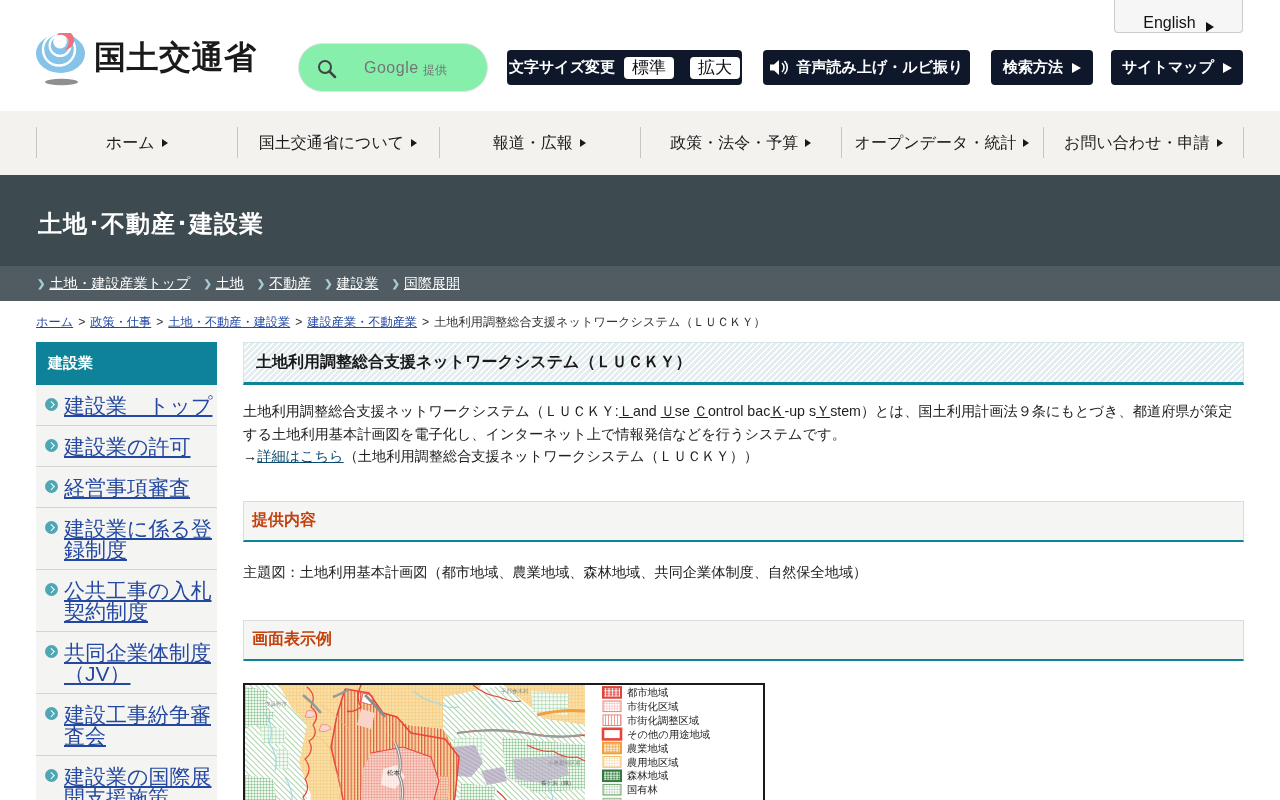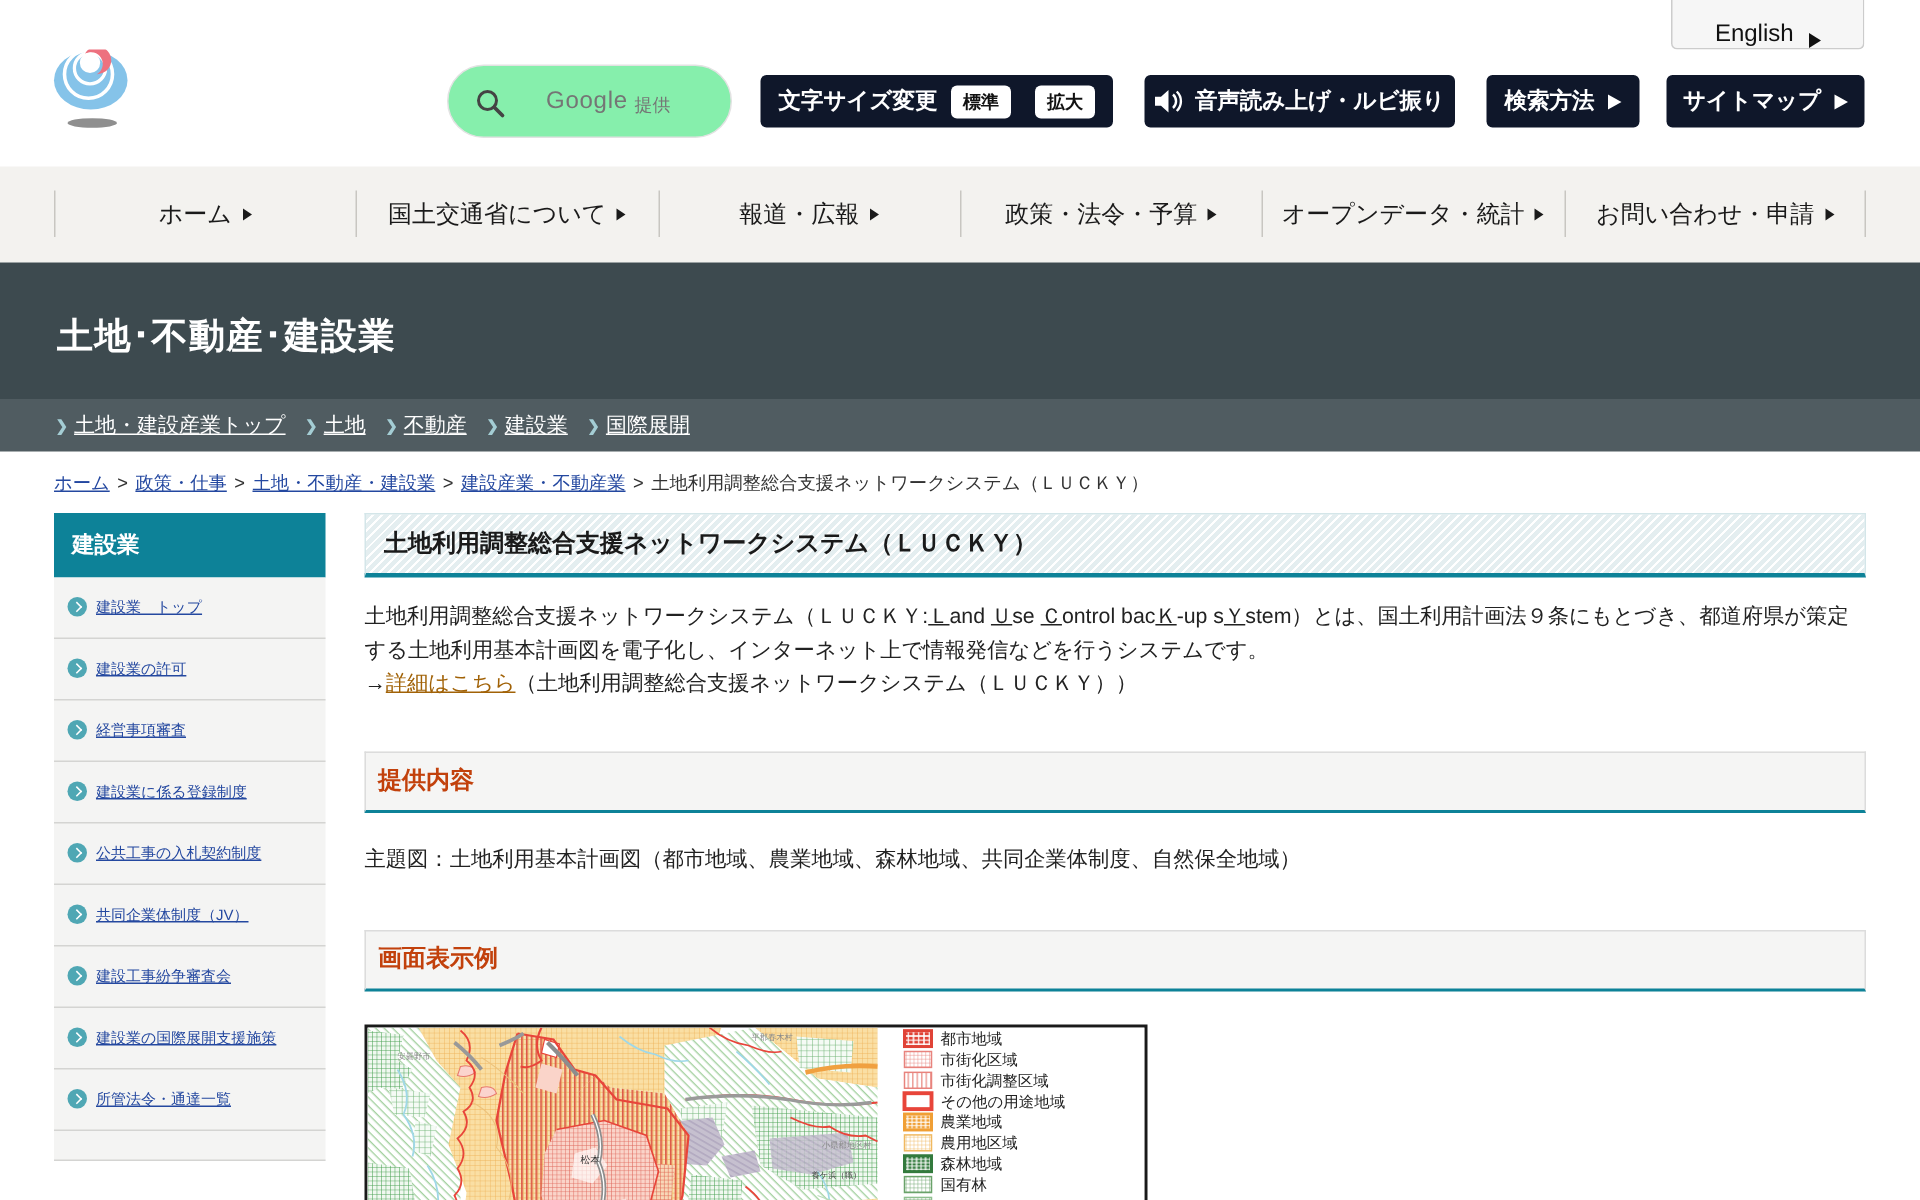--- a/index.html
+++ b/index.html
@@ -5,21 +5,21 @@
 <style>
 *{margin:0;padding:0;box-sizing:border-box}
 body{width:1280px;height:800px;overflow:hidden;font-family:"Liberation Sans",sans-serif;background:#fff;color:#333;position:relative}
 a{}
 .header{position:absolute;top:0;left:0;width:1280px;height:111px;background:#fff}
 .logo-txt{position:absolute;left:94px;top:41px;font-size:32px;font-weight:bold;color:#1a1a1a;letter-spacing:0.5px;line-height:32px;white-space:nowrap}
 .search{position:absolute;left:298px;top:43px;width:190px;height:49px;border:1px solid #e2e2e2;border-radius:25px;background:#86efac}
 .search .gtxt{position:absolute;left:65px;top:15px;font-size:16px;color:#757575;letter-spacing:.5px}
 .search .gsub{position:absolute;left:124px;top:18px;font-size:12px;color:#757575}
 .tealbtn{position:absolute;top:50px;height:35px;background:#0f172a;border-radius:4px;color:#fff;font-size:15px;font-weight:bold;display:flex;align-items:center;justify-content:center;white-space:nowrap}
-.chip{display:inline-block;background:#fff;color:#111;border-radius:4px;font-size:12px;font-weight:bold;padding:2px 8px;margin-left:9px;line-height:18px}
+.chip{display:inline-block;background:#fff;color:#111;border-radius:4px;font-size:17px;font-weight:normal;padding:2px 8px;margin-left:9px;line-height:18px}
 .engbtn{position:absolute;left:1114px;top:0;width:129px;height:33px;background:#f6f6f6;border:1px solid #ccc;border-top:none;border-radius:0 0 4px 4px;display:flex;align-items:flex-end;justify-content:center;font-size:16px;color:#111}
 .arr{display:inline-block;width:0;height:0;border-style:solid}
 .arr-r-w{border-width:5.5px 0 5.5px 9px;border-color:transparent transparent transparent #fff;margin-left:9px}
 .arr-r-k{border-width:4px 0 4px 6.5px;border-color:transparent transparent transparent #1a1a1a;margin-left:7px}
 .gnav{position:absolute;top:111px;left:0;width:1280px;height:64px;background:#f3f2ef}
 .gnav ul{list-style:none;position:absolute;left:36px;top:0;width:1208px;height:64px;display:flex}
 .gnav li{flex:1;display:flex;align-items:center;justify-content:center;position:relative;font-size:16px;color:#1a1a1a;white-space:nowrap}
 .gnav li:before{content:"";position:absolute;left:0;top:16px;height:31px;width:1px;background:#c8c6c1}
 .gnav li:last-child:after{content:"";position:absolute;right:0;top:16px;height:31px;width:1px;background:#c8c6c1}
 .band1{position:absolute;top:175px;left:0;width:1280px;height:91px;background:#3d4a4f}
@@ -27,42 +27,43 @@
 .band2{position:absolute;top:266px;left:0;width:1280px;height:35px;background:#505c61}
 .band2 .in{position:absolute;left:37px;top:0;height:35px;display:flex;align-items:center;font-size:14px}
 .band2 a{color:#fff;margin-right:13px}
 .chev{color:#a4cdd4;margin-right:4px;font-size:10px;font-weight:bold}
 .bc{position:absolute;top:314px;left:36px;width:1210px;font-size:12.2px;color:#333;white-space:nowrap}
 .bc a{color:#2448a0}
 .bc .sep{margin:0 5px;color:#333}
 .side{position:absolute;top:342px;left:36px;width:181px}
 .side .shead{height:43px;background:#0d8298;color:#fff;font-size:15px;font-weight:bold;display:flex;align-items:center;padding-left:12px}
 .side ul{list-style:none;background:#f4f4f3}
-.side li{border-bottom:1px solid #d4d4d2;padding:9.5px 0 9.5px 28px;position:relative;font-size:10px;line-height:21px}
+.side li{border-bottom:1px solid #d4d4d2;padding:9.5px 0 9.5px 28px;position:relative;font-size:21px;line-height:21px}
 .side li .ic{position:absolute;left:9px;top:13px;width:13px;height:13px;border-radius:50%;background:#4fa7b4;display:block}
 .side li .ic:after{content:"";position:absolute;left:4px;top:3.5px;width:3.5px;height:3.5px;border:solid #fff;border-width:1.8px 1.8px 0 0;transform:rotate(45deg)}
 .side a{color:#2448a0}
 .main{position:absolute;left:243px;top:342px;width:1001px}
 .h1box{height:43px;border:1px solid #d4e6e9;border-bottom:3px solid #0d8298;background:repeating-linear-gradient(135deg,#e4eef0 0 2.9px,#ffffff 2.9px 4.3px);display:flex;align-items:center;padding-left:12px;font-size:16px;font-weight:bold;color:#1a1a1a}
 .para{width:1003px;margin-top:15px;font-size:14.2px;line-height:22.5px;letter-spacing:0;color:#222}
-.para a{color:#a16207}
+.para a{color:#0c4a6e}
 .h2box{height:41px;border:1px solid #dcdcdc;border-bottom:2px solid #0d8298;background:#f5f5f4;display:flex;align-items:center;padding-left:8px;font-size:16px;font-weight:bold;color:#c2410c}
 .txtline{font-size:14.2px;color:#222}
 </style>
 </head>
 <body>
 <div class="header">
   <svg style="position:absolute;left:35px;top:33px" width="52" height="56" viewBox="0 0 52 56">
     <ellipse cx="26.5" cy="49" rx="16.5" ry="3.2" fill="#8f8f8f"></ellipse>
     <ellipse cx="25.5" cy="20.5" rx="24.5" ry="19.5" fill="#85c3e9"></ellipse>
     <circle cx="24" cy="16.5" r="16" fill="none" stroke="#fff" stroke-width="2.4"></circle>
     <circle cx="25" cy="12.5" r="10.4" fill="none" stroke="#fff" stroke-width="2.2"></circle>
     <path d="M21.6 2.9 A9.3 9.3 0 1 1 29.6 16.5 A7.4 7.4 0 0 0 21.6 2.9 Z" fill="#ed717f"></path>
     <circle cx="25" cy="8.8" r="6.8" fill="#fff"></circle>
   </svg>
+  <span class="logo-txt">国土交通省</span>
   <div class="search">
     <svg style="position:absolute;left:18px;top:15px" width="20" height="20" viewBox="0 0 20 20">
         <circle cx="8" cy="8" r="6" fill="none" stroke="#444" stroke-width="2"></circle>
         <line x1="12.5" y1="12.5" x2="18" y2="18" stroke="#444" stroke-width="2.5" stroke-linecap="round"></line>
       </svg>
     <span class="gtxt">Google</span>
       <span class="gsub">提供</span>
   </div>
   <div class="engbtn">English<span class="arr" style="border-width:5px 0 5px 8px;border-color:transparent transparent transparent #111;margin-left:10px"></span></div>
   <div class="tealbtn" style="left:507px;width:235px">文字サイズ変更<span class="chip">標準</span><span class="chip" style="margin-left:16px">拡大</span></div>

